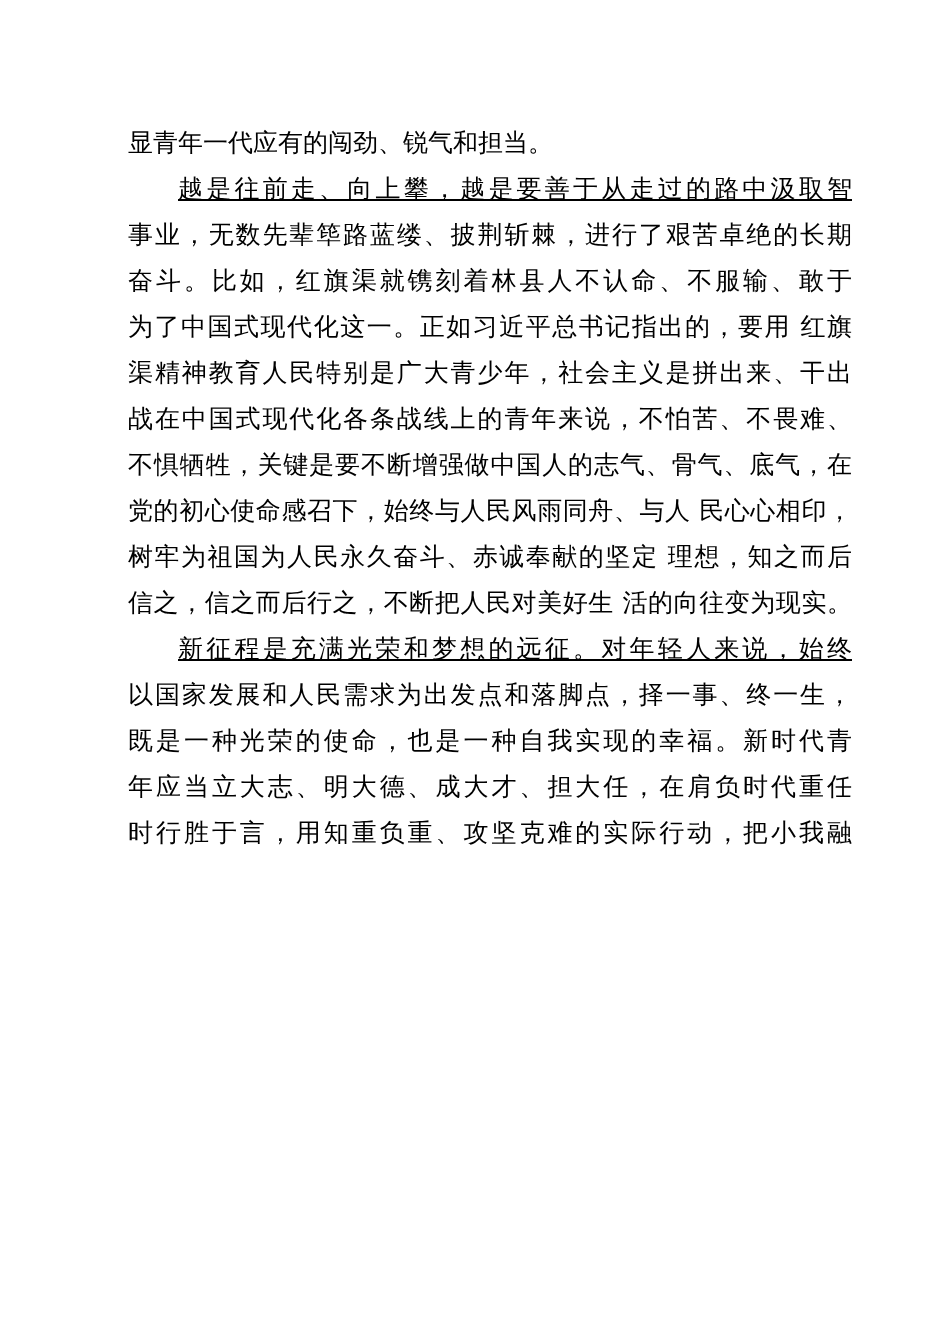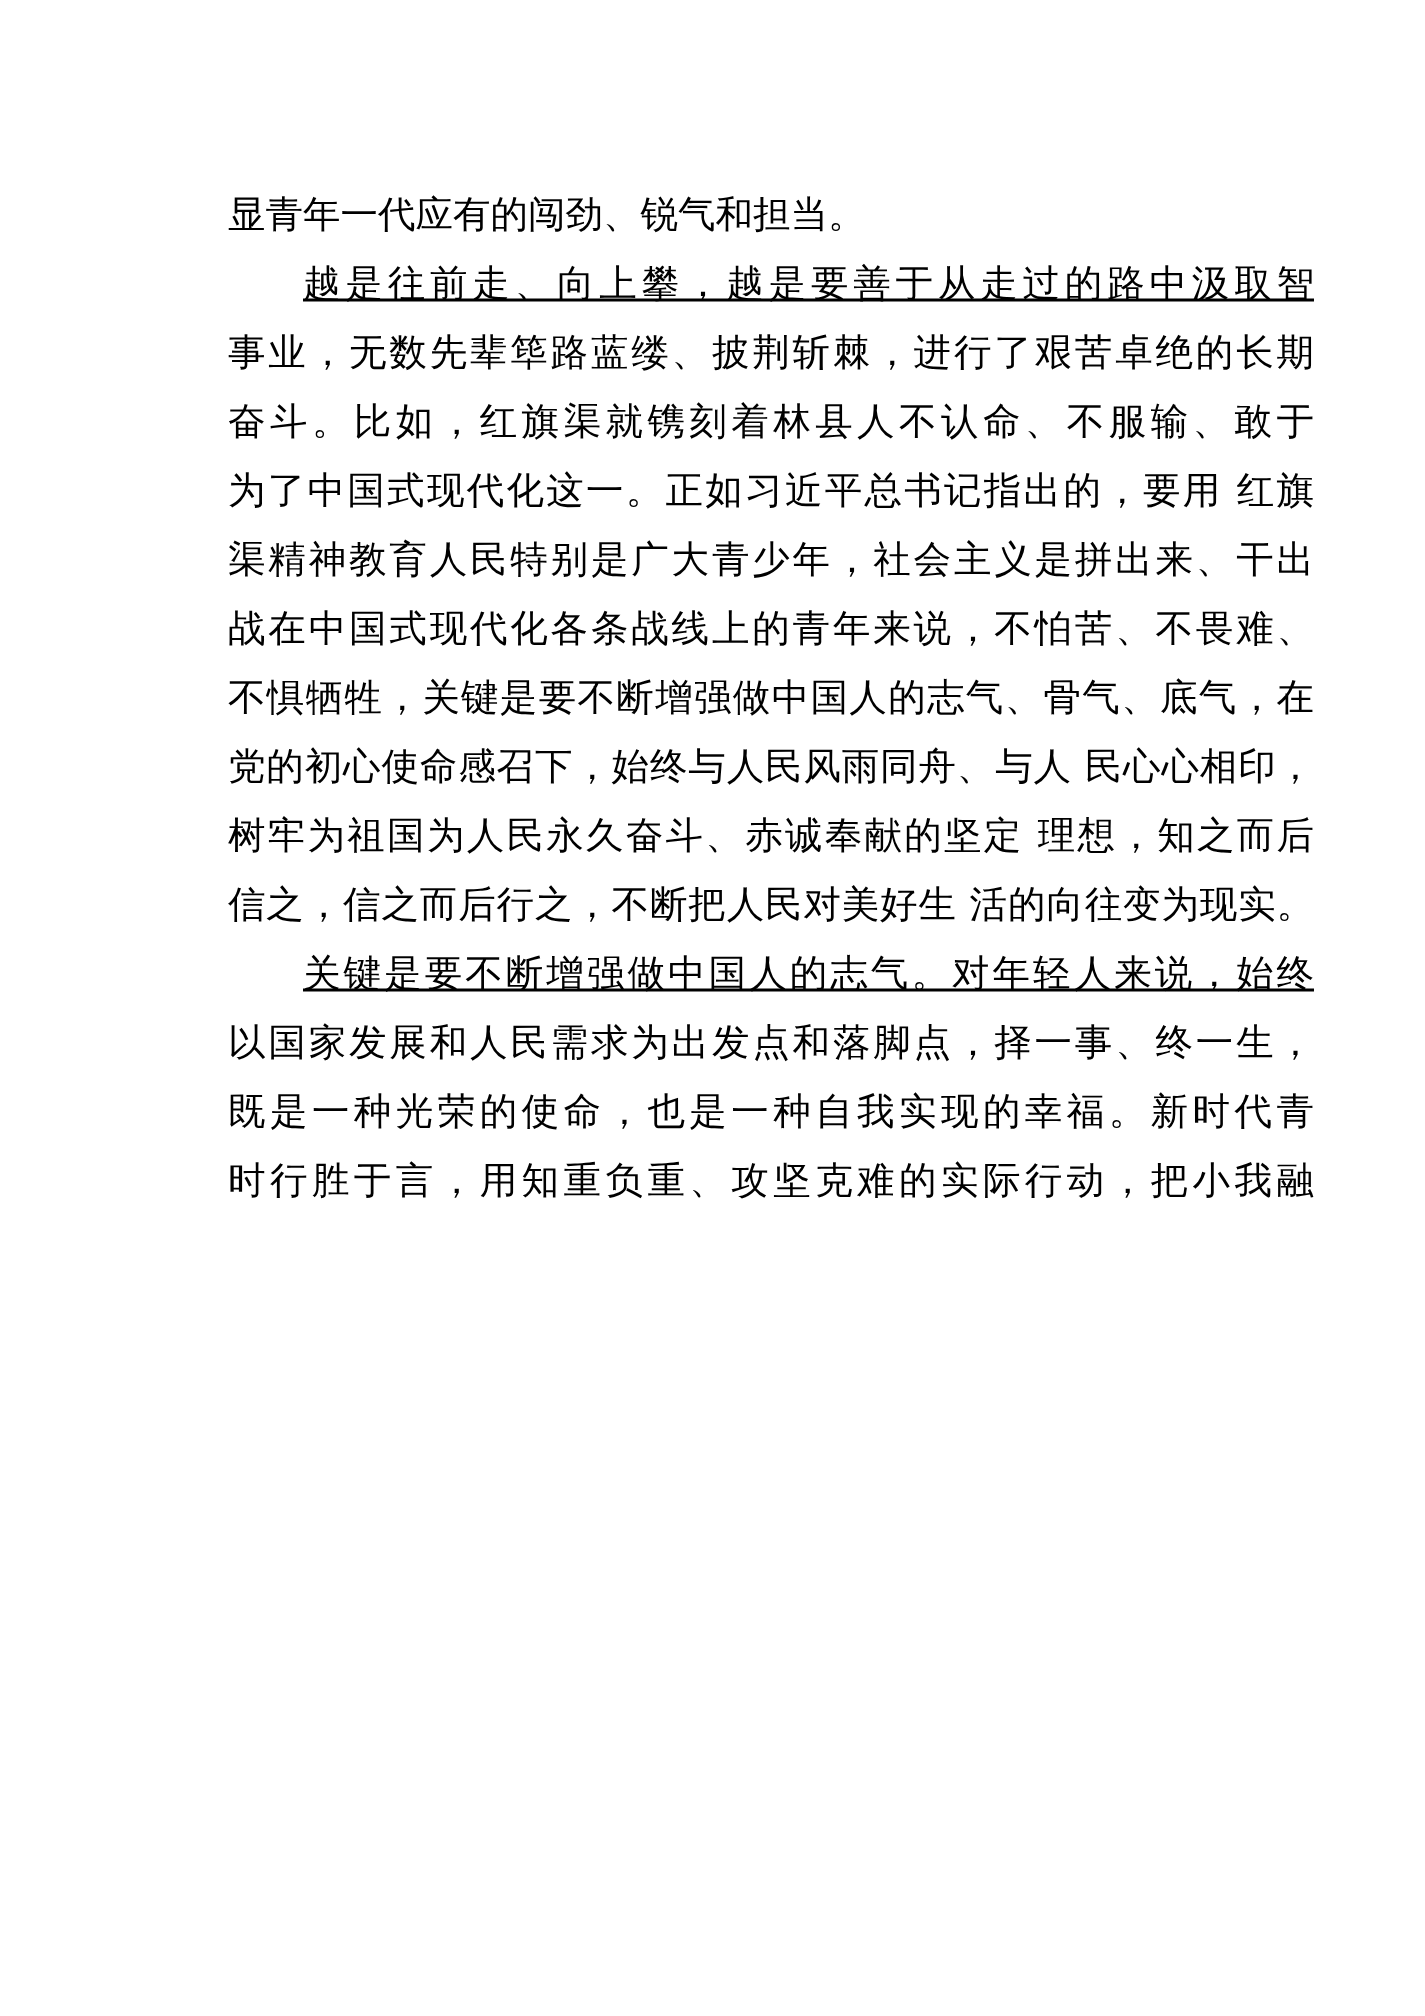--- a/index.html
+++ b/index.html
@@ -13,21 +13,21 @@
   .page {
     position: relative;
     width: 950px;
     height: 1344px;
     background: #ffffff;
     color: #000000;
     font-family: "DejaVu Sans", "Liberation Sans", sans-serif;
   }
   .textblock {
     position: absolute;
-    left: 152px;
+    left: 128px;
     top: 120px;
     width: 724px;
   }
   .line {
     font-size: 25px;
     height: 46px;
     line-height: 46px;
     white-space: normal;
     color: #000000;
   }
@@ -53,18 +53,19 @@
     <div class="line j indent">越是往前走、向上攀，越是要善于从走过的路中汲取智</div>
     <div class="line j">事业，无数先辈筚路蓝缕、披荆斩棘，进行了艰苦卓绝的长期</div>
     <div class="line j">奋斗。比如，红旗渠就镌刻着林县人不认命、不服输、敢于</div>
     <div class="line j">为了中国式现代化这一。正如习近平总书记指出的，要用 红旗</div>
     <div class="line j">渠精神教育人民特别是广大青少年，社会主义是拼出来、干出</div>
     <div class="line j">战在中国式现代化各条战线上的青年来说，不怕苦、不畏难、</div>
     <div class="line j">不惧牺牲，关键是要不断增强做中国人的志气、骨气、底气，在</div>
     <div class="line j">党的初心使命感召下，始终与人民风雨同舟、与人 民心心相印，</div>
     <div class="line j">树牢为祖国为人民永久奋斗、赤诚奉献的坚定 理想，知之而后</div>
     <div class="line j">信之，信之而后行之，不断把人民对美好生 活的向往变为现实。</div>
-    <div class="line j indent">关键是要不断增强做中国人的志气。对年轻人来说，始终</div>
+    <div class="line j indent">新征程是充满光荣和梦想的远征。对年轻人来说，始终</div>
     <div class="line j">以国家发展和人民需求为出发点和落脚点，择一事、终一生，</div>
     <div class="line j">既是一种光荣的使命，也是一种自我实现的幸福。新时代青</div>
+    <div class="line j">年应当立大志、明大德、成大才、担大任，在肩负时代重任</div>
     <div class="line j">时行胜于言，用知重负重、攻坚克难的实际行动，把小我融</div>
   </div>
 </div>
 
 </body></html>

